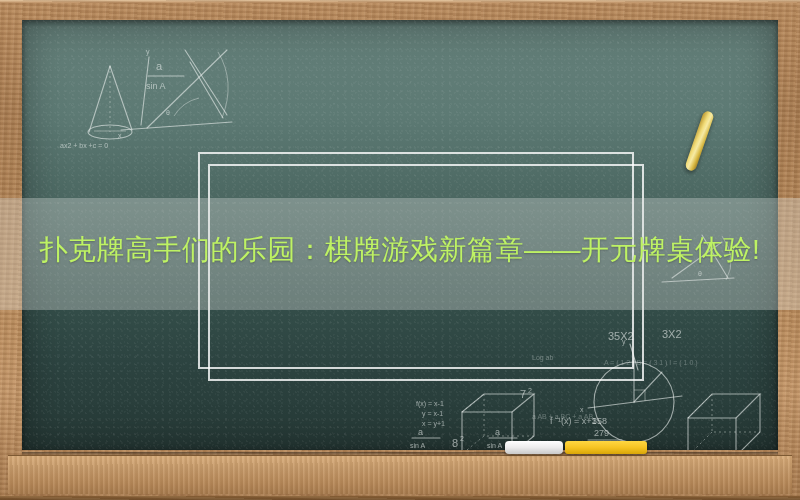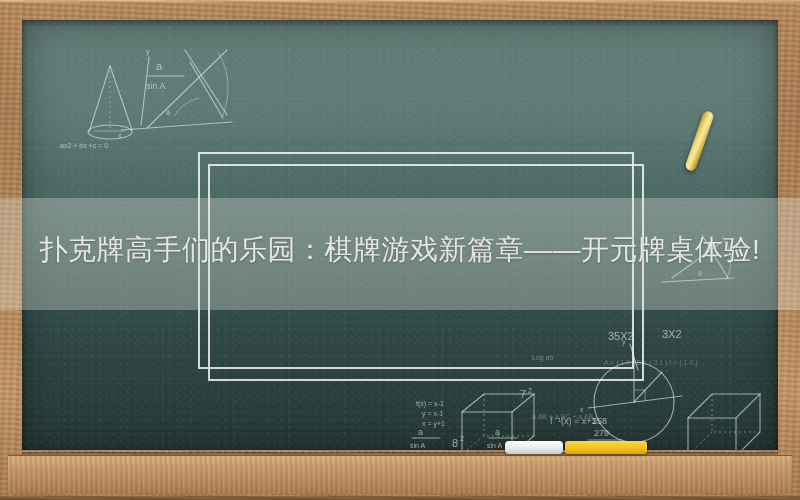--- a/index.html
+++ b/index.html
@@ -155,21 +155,21 @@
     pointer-events: none;
   }
 
   
   .title {
     position: absolute;
     left: 0;
     right: 0;
     top: 228px;
     text-align: center;
-    color: #e5e5e5;
+    color: #bef264;
     font-size: 28px;
     line-height: 44px;
     letter-spacing: 0.5px;
     white-space: nowrap;
     text-shadow: 0 1px 2px rgba(0,0,0,0.25);
   }
 
   
   .chalk-yellow-stick {
     position: absolute;

